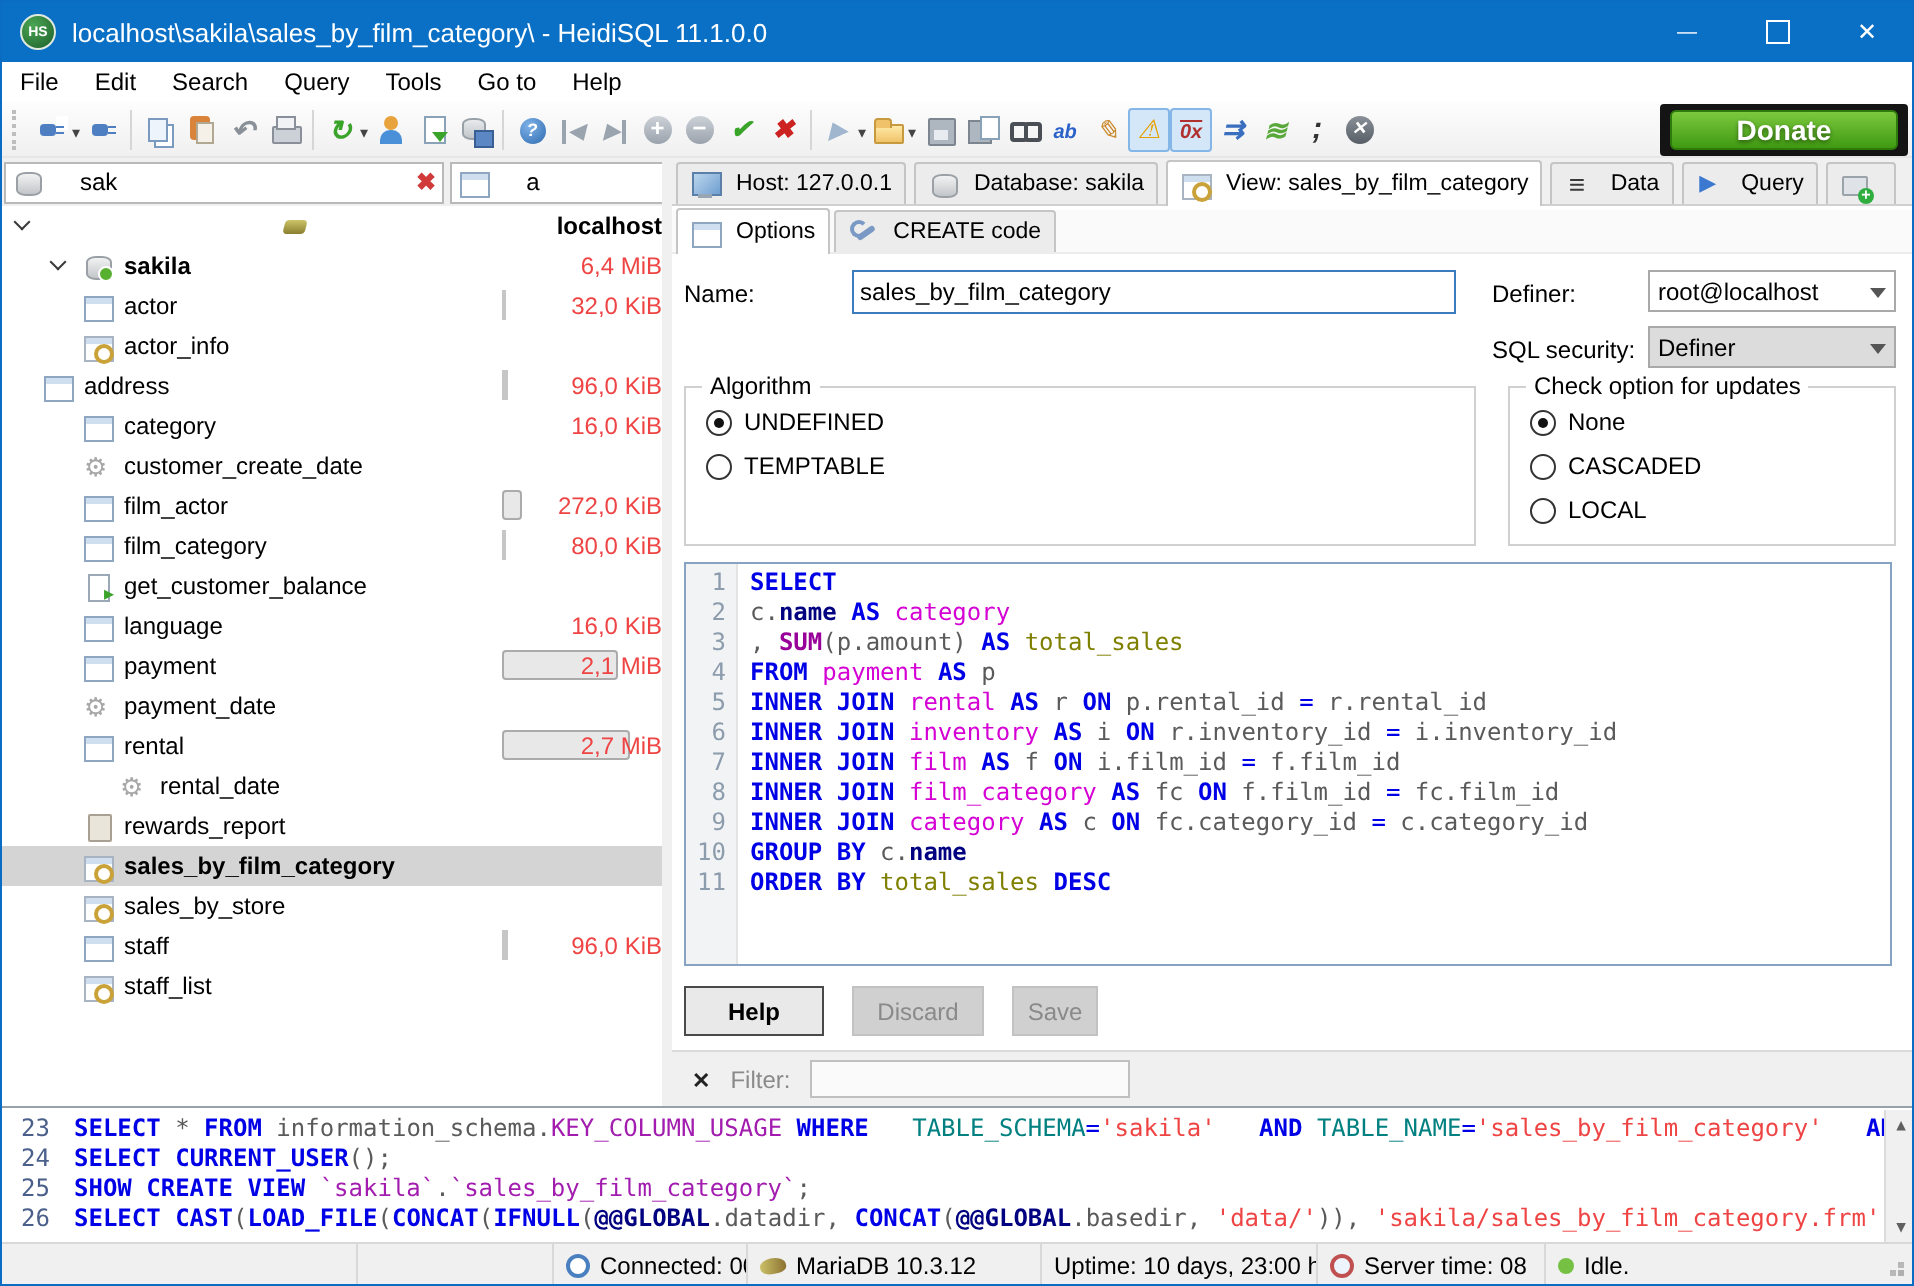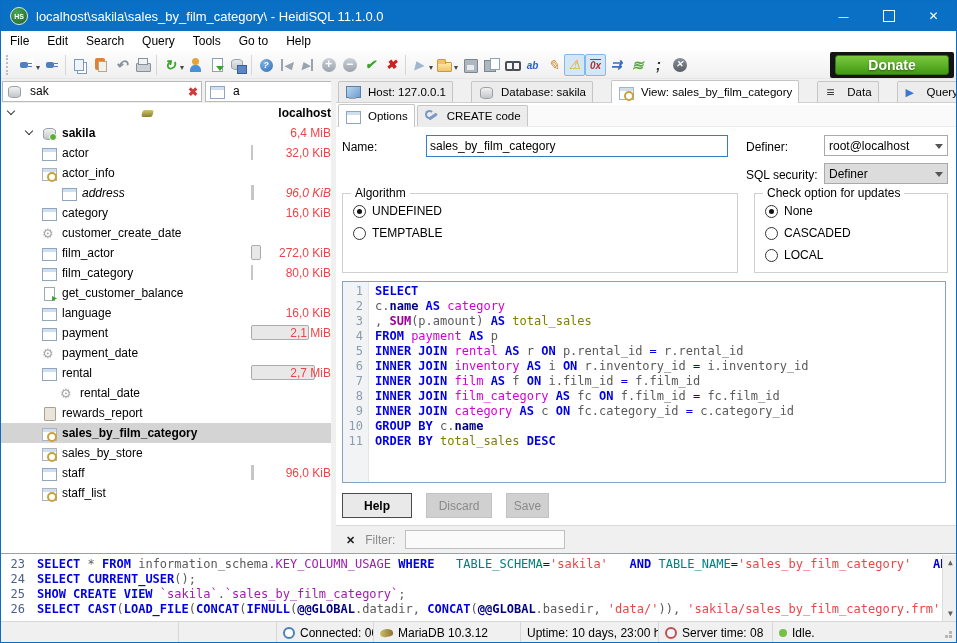--- a/index.html
+++ b/index.html
@@ -90,38 +90,38 @@
   .ic-play::before{content:"▶";position:absolute;left:2px;top:0;color:#3b78d0;font-size:11px;line-height:15px}
   .ic-newtab::before{content:"";position:absolute;left:1px;top:3px;width:11px;height:8px;background:#dfe3e7;border:1px solid #9aa2aa;border-radius:1px}
   .ic-newtab::after{content:"+";position:absolute;right:-1px;bottom:-2px;width:8px;height:8px;line-height:8px;border-radius:50%;background:#2fae3f;color:#fff;font-size:8px;font-weight:bold;text-align:center}
   .ic-wrench::before{content:"";position:absolute;left:4px;top:6px;width:10px;height:3px;background:#7a9ac5;border-radius:2px;transform:rotate(-35deg)}
   .ic-wrench::after{content:"";position:absolute;left:1px;top:1px;width:5px;height:5px;border:2px solid #7a9ac5;border-radius:50%;border-right-color:transparent}
 
   
   .main{position:absolute;left:0;top:78px;width:957px;height:474px}
   .sidebar{position:absolute;left:0;top:0;width:330px;height:474px;background:#fff}
   .sfilters{display:flex;height:24px;background:#f0f0f0;align-items:center;gap:3px;padding:1px 3px 1px 1px}
-  .sfbox{display:flex;align-items:center;background:#fff;border:1px solid #b9b9b9;height:21px;flex:1;padding:0 3px;gap:3px}
+  .sfbox{display:flex;align-items:center;background:#fff;border:1px solid #b9b9b9;height:21px;flex:1;padding:0 3px;gap:13px}
   .sfbox input{border:none;outline:none;flex:1;font-size:12px;min-width:10px;font-family:inherit;background:transparent}
   .sfx::before{content:"✖";color:#d03a3a;font-weight:bold;font-size:12px}
   .sfstar{width:20px;text-align:center;flex:none}
   .sfstar::before{content:"★";color:#f0b429;font-size:14px}
   .tree{position:absolute;left:0;top:24px;right:0;bottom:0;overflow:hidden;font-size:12px}
   .tree-row{height:20px;display:flex;align-items:center;position:relative;white-space:nowrap;width:330px}
   .tree-row.selected{background:#d4d4d4}
   .chev{width:6px;height:6px;border-right:1.7px solid #3a3a3a;border-bottom:1.7px solid #3a3a3a;transform:rotate(45deg);display:inline-block;margin:-4px 9px 0 3px;flex:none}
   .bold{font-weight:bold}
   .tsize{position:absolute;right:0;color:#ef4444;z-index:2}
   .tbar{position:absolute;left:250px;top:2px;height:15px;background:#c6c6c6;z-index:1}
   .tbar.big{background:#e8e8e8;border:1px solid #ababab;border-radius:2px}
   .splitter{position:absolute;left:330px;top:0;width:5px;height:474px;background:#f0f0f0}
 
   
   .content{position:absolute;left:335px;top:0;width:622px;height:474px;background:#fff}
-  .maintabs{position:absolute;left:0;top:0;right:0;height:24px;background:#f0f0f0;display:flex;align-items:flex-end;gap:18px;padding-left:2px;border-bottom:1px solid #d0d0d0}
+  .maintabs{position:absolute;left:0;top:0;right:0;height:24px;background:#f0f0f0;display:flex;align-items:flex-end;gap:4px;padding-left:2px;border-bottom:1px solid #d0d0d0}
   .tab{height:21px;display:flex;align-items:center;padding:0 6px;background:#ececec;border:1px solid #c5c5c5;border-bottom:none;border-radius:2px 2px 0 0;font-size:11.5px;gap:2px;white-space:nowrap}
   .tab.active{background:#fff;height:23px;margin-bottom:-1px;z-index:2}
   .subtabs{position:absolute;left:0;top:26px;right:0;height:22px;background:#fafafa;display:flex;align-items:flex-end;gap:2px;padding-left:2px;border-bottom:1px solid #ececec}
   .page{position:absolute;left:0;top:48px;right:0;height:398px;background:#fff}
   .flabel{position:absolute;font-size:12px;color:#000}
   .name-input{position:absolute;left:90px;top:8px;width:302px;height:22px;border:1px solid #3d7bbf;font-size:12px;padding:0 3px;font-family:inherit;outline:none}
   .combo{position:absolute;display:flex;align-items:center;justify-content:space-between;border:1px solid #a9a9a9;height:21px;font-size:12px;padding:0 4px;background:#fff}
   .combo.gray{background:#dcdcdc}
   .carrow{width:0;height:0;border:4px solid transparent;border-top:5px solid #555;margin-top:5px;flex:none}
   .gbox{position:absolute;border:1px solid #d0d0d0}
@@ -336,21 +336,21 @@
         <div class="tree-row" style="padding-left: 40px;">
           <span class="ic ic-table"></span>
           <span>actor</span>
           <span class="tbar" style="width: 2px;"></span>
           <span class="tsize">32,0 KiB</span>
         </div>
         <div class="tree-row" style="padding-left: 40px;">
           <span class="ic ic-view"></span>
           <span>actor_info</span>
         </div>
-        <div class="tree-row" style="padding-left: 60px; font-style: italic;">
+        <div class="tree-row" style="padding-left: 20px;">
           <span class="ic ic-table"></span>
           <span>address</span>
           <span class="tbar" style="width: 3px;"></span>
           <span class="tsize">96,0 KiB</span>
         </div>
         <div class="tree-row" style="padding-left: 40px;">
           <span class="ic ic-table"></span>
           <span>category</span>
           <span class="tsize">16,0 KiB</span>
         </div>

